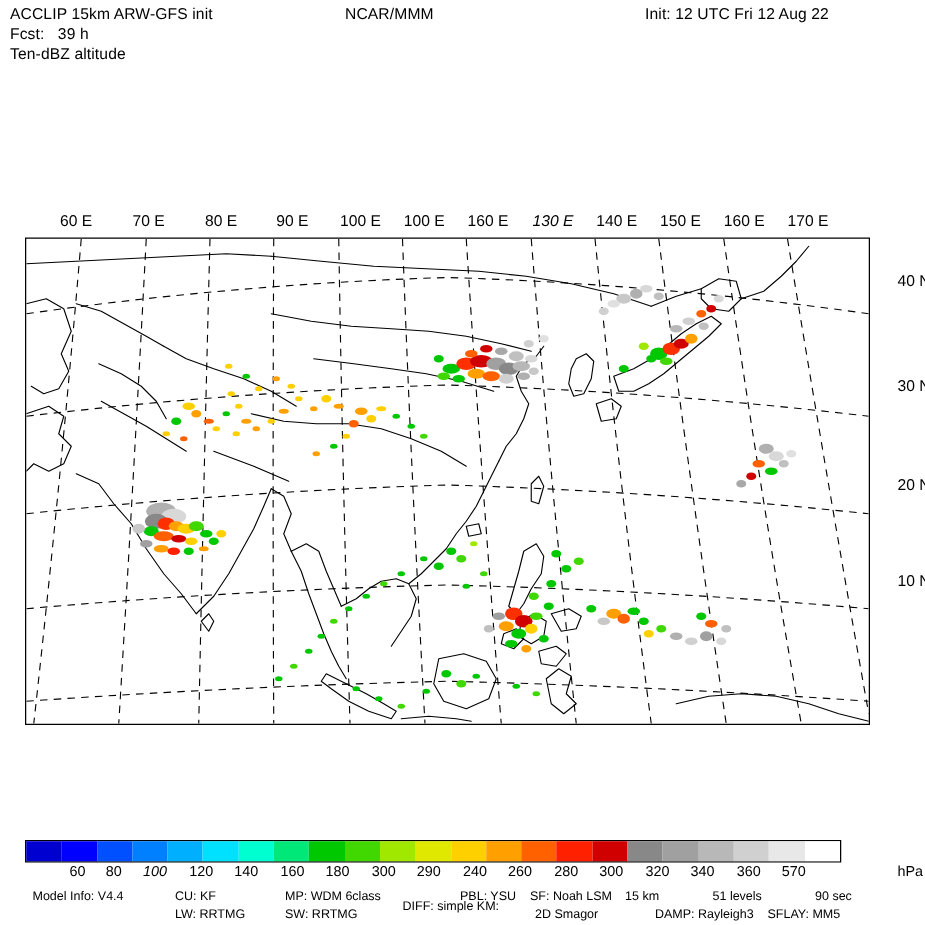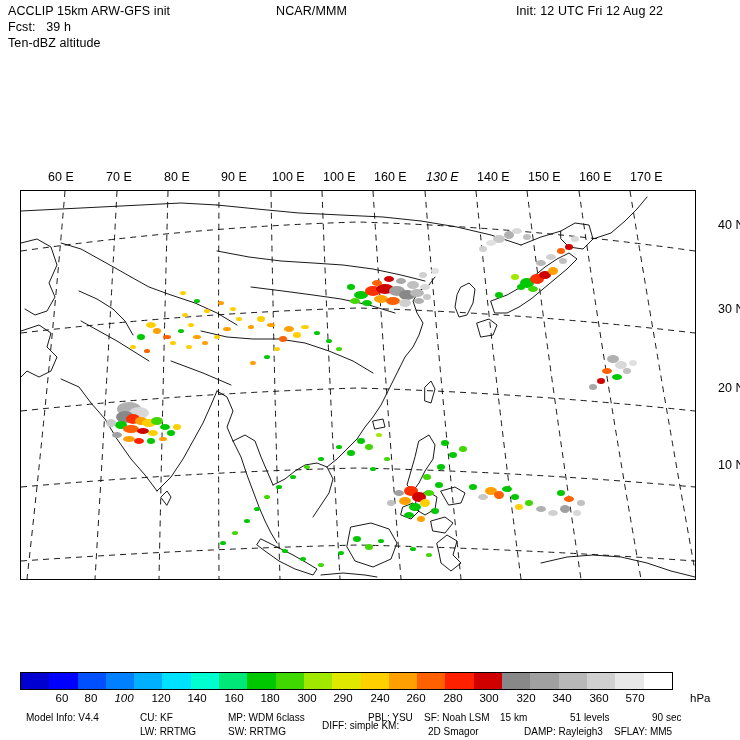--- a/index.html
+++ b/index.html
@@ -71,21 +71,21 @@
   .cbar-cell { flex: 1 1 0; height: 100%; }
   .cbar-tick {
     position: absolute;
     font-size: 11.5px;
     top: 692px;
     transform: translateX(-50%);
     white-space: pre;
   }
   .cbar-unit {
     position: absolute;
-    left: 690px;
+    left: 718px;
     top: 692px;
     font-size: 11.5px;
   }
 
   
   .foot {
     position: absolute;
     font-size: 10px;
     white-space: pre;
   }

